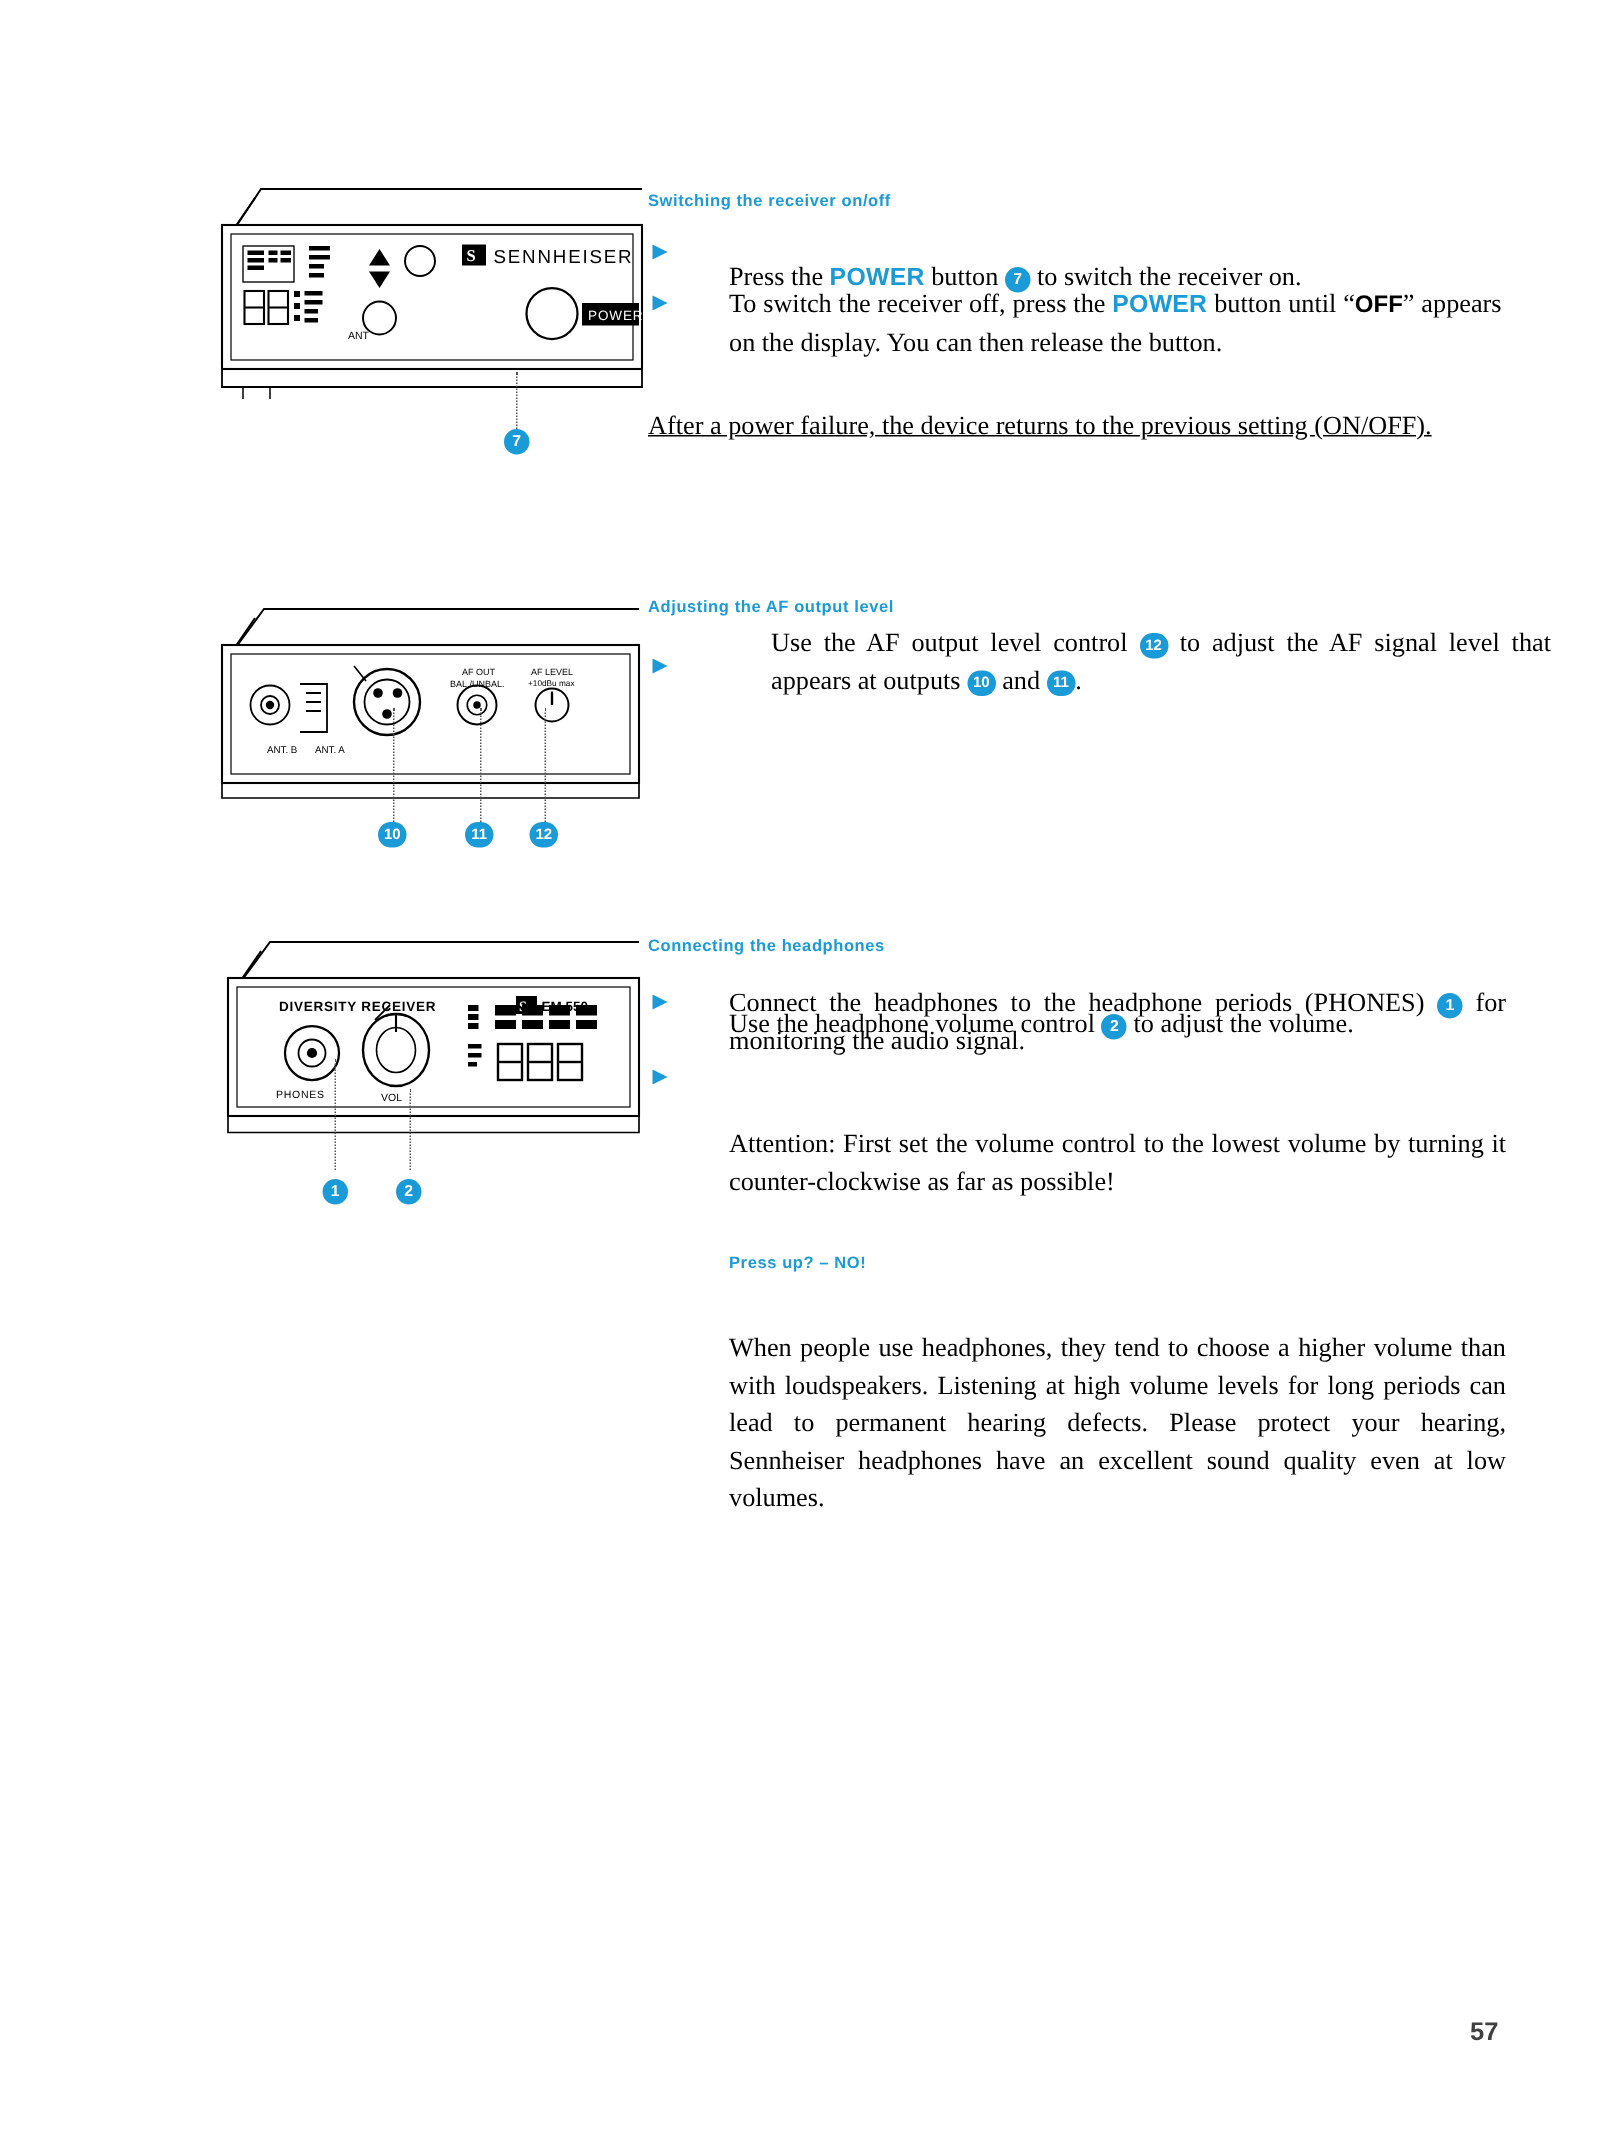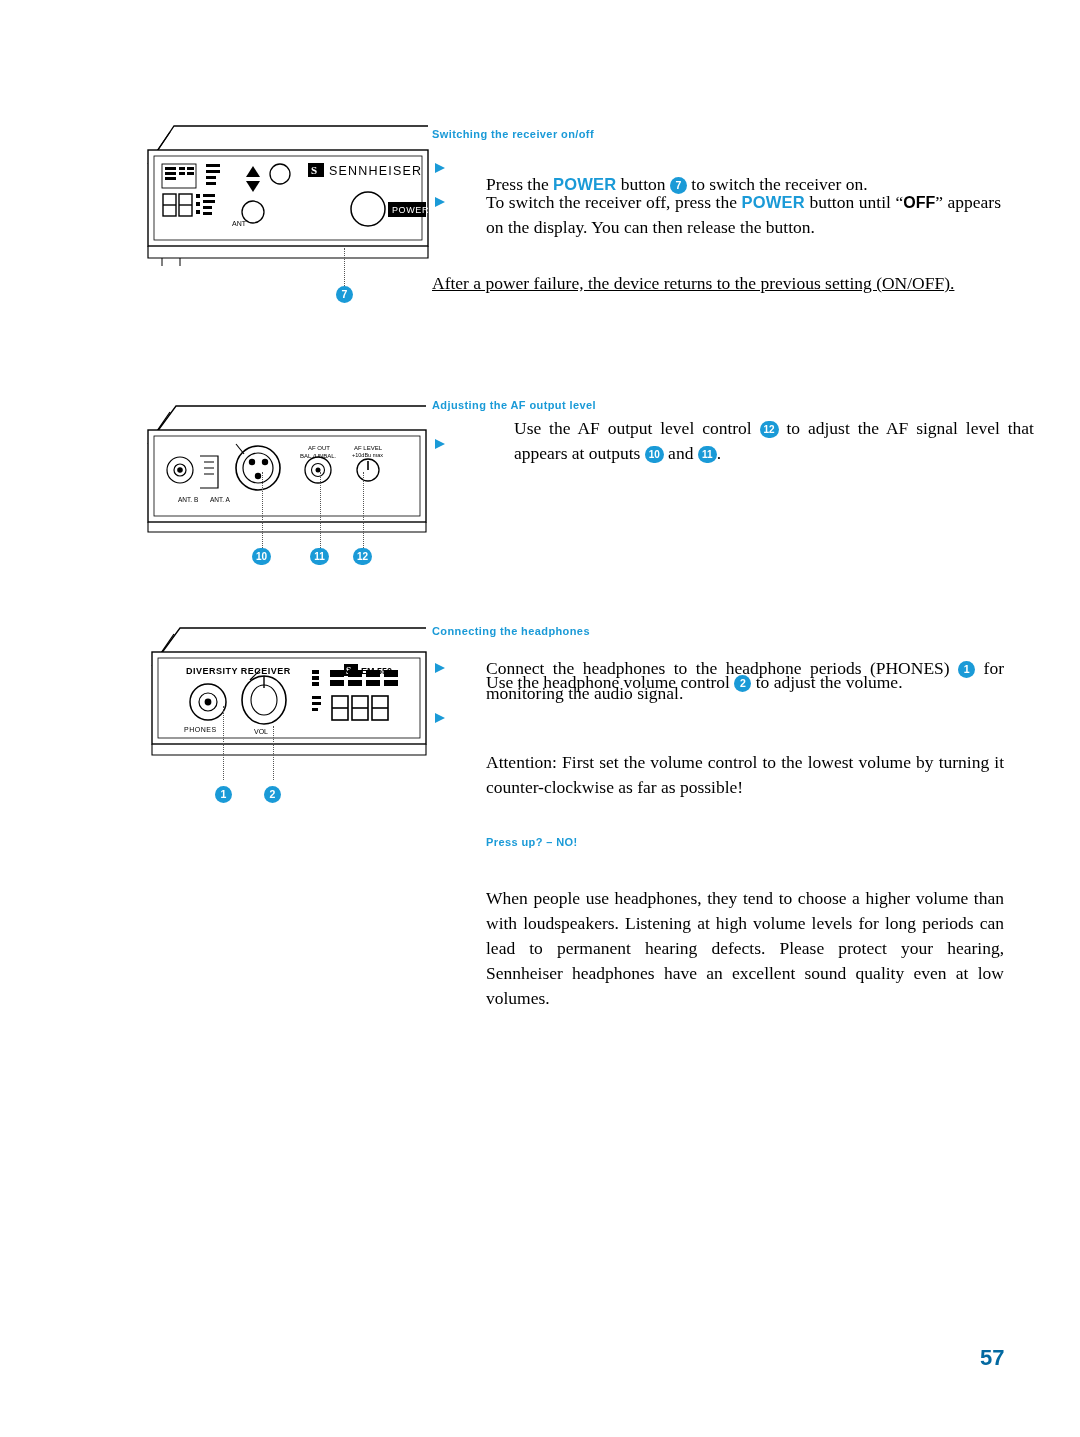--- a/index.html
+++ b/index.html
@@ -105,23 +105,23 @@
   
   .figure {
     position: absolute;
   }
   .figure svg { display: block; }
 
   
   .page-number {
     position: absolute;
     font-family: "Liberation Sans", sans-serif;
-    font-size: 22px;
-    font-weight: bold;
-    color: #0369a1;
+    font-size: 17px;
+    font-weight: bold;
+    color: #404040;
   }
 </style>
 </head>
 <body>
 
 <div class="page">
 
   <div class="figure" style="left:140px; top:120px;">
     <svg width="290" height="160" viewBox="0 0 290 160">
 

